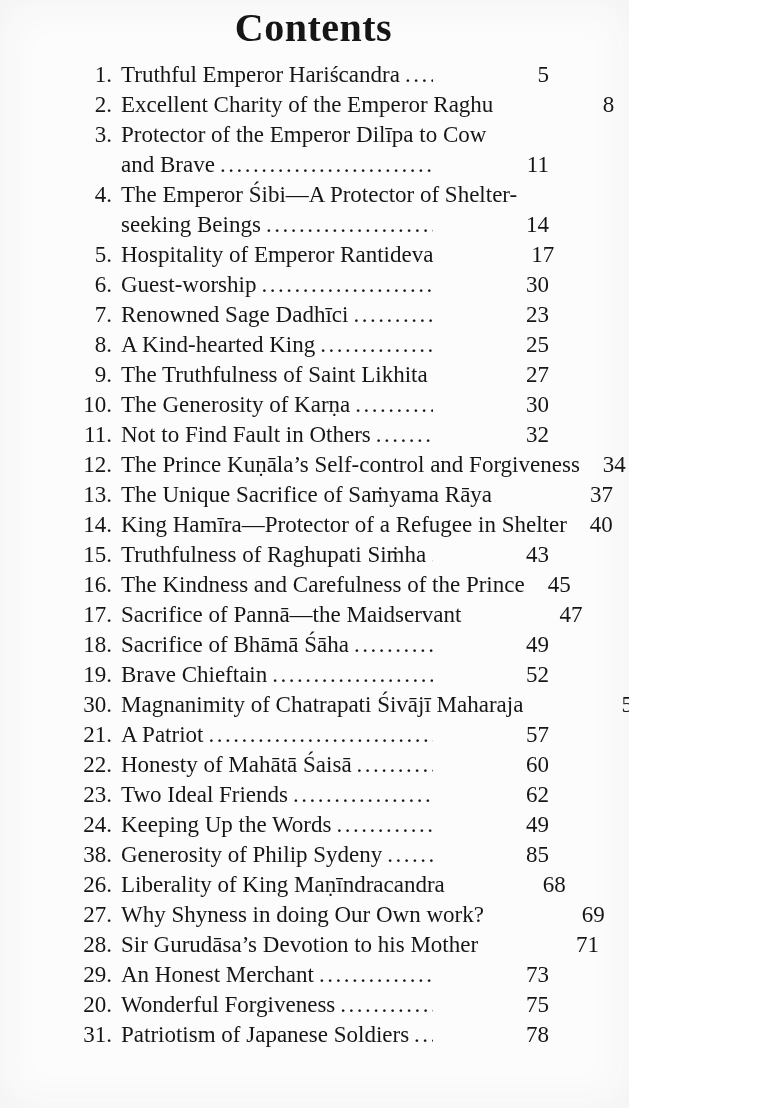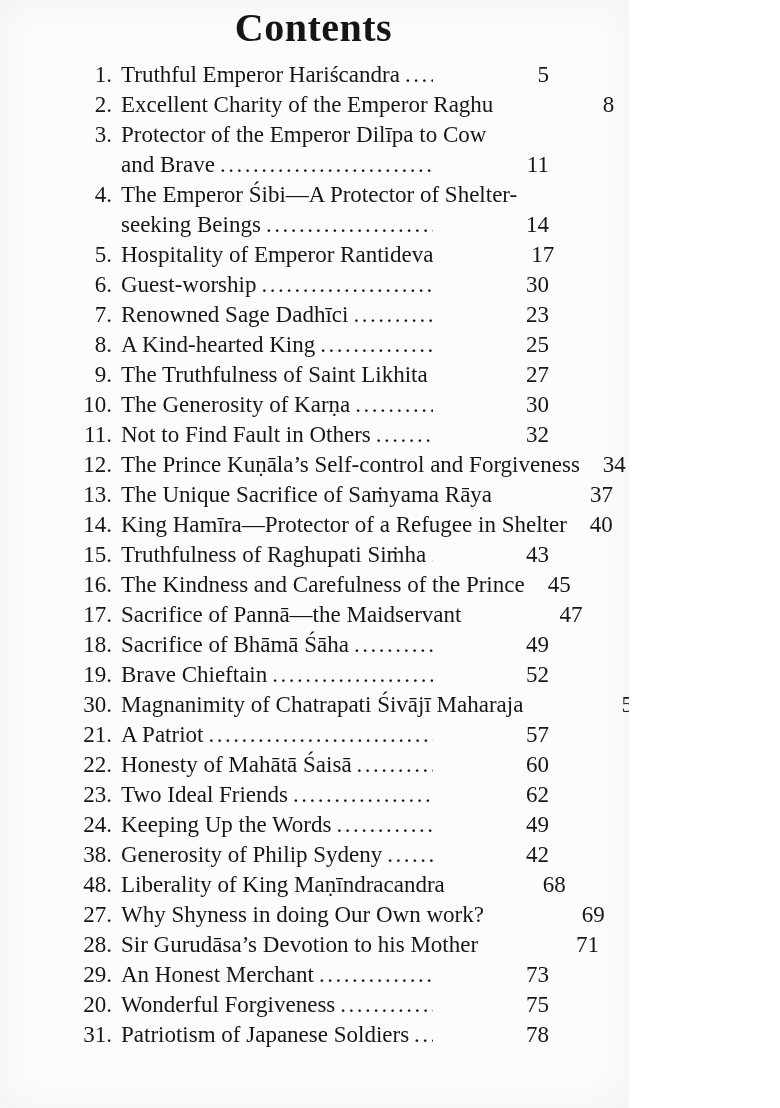--- a/index.html
+++ b/index.html
@@ -254,25 +254,25 @@
     <span class="num">24.</span>
     <span class="text">Keeping Up the Words</span>
     <span class="leader" aria-hidden="true">........................................................................................................................</span>
     <span class="pg">49</span>
   </div>
 
   <div class="row">
     <span class="num">38.</span>
     <span class="text">Generosity of Philip Sydeny</span>
     <span class="leader" aria-hidden="true">........................................................................................................................</span>
-    <span class="pg">42</span>
-  </div>
-
-  <div class="row">
-    <span class="num">48.</span>
+    <span class="pg">85</span>
+  </div>
+
+  <div class="row">
+    <span class="num">26.</span>
     <span class="text">Liberality of King Maṇīndracandra</span>
     <span class="leader" aria-hidden="true">........................................................................................................................</span>
     <span class="pg">68</span>
   </div>
 
   <div class="row">
     <span class="num">27.</span>
     <span class="text">Why Shyness in doing Our Own work?</span>
     <span class="leader" aria-hidden="true">........................................................................................................................</span>
     <span class="pg">69</span>

